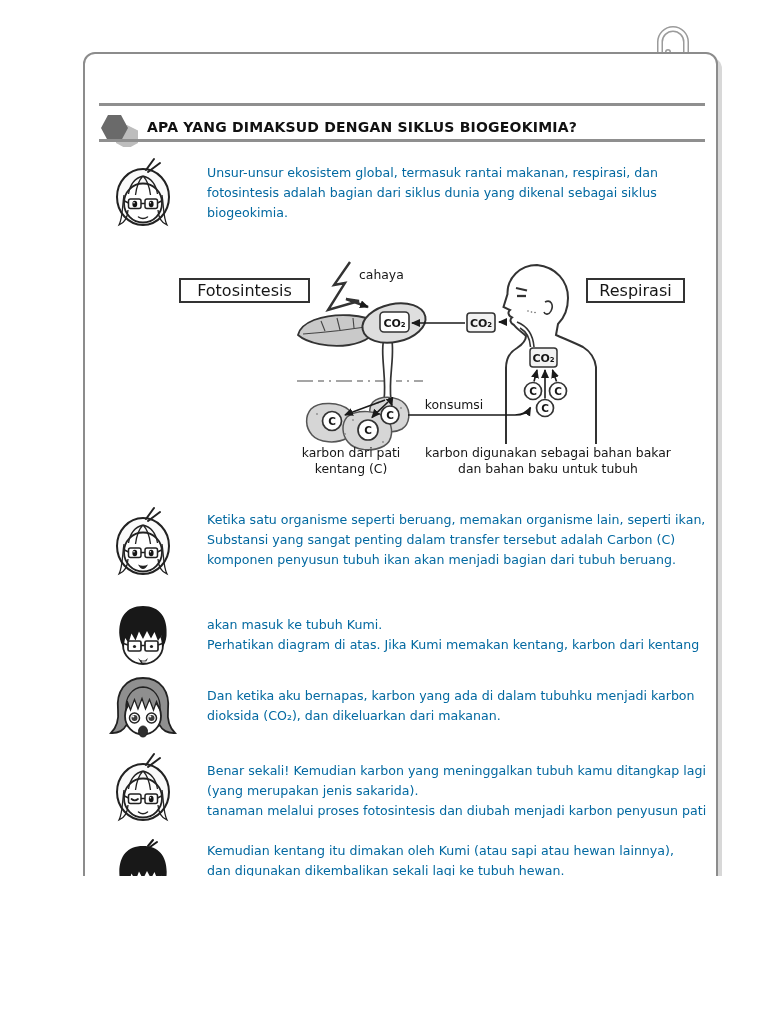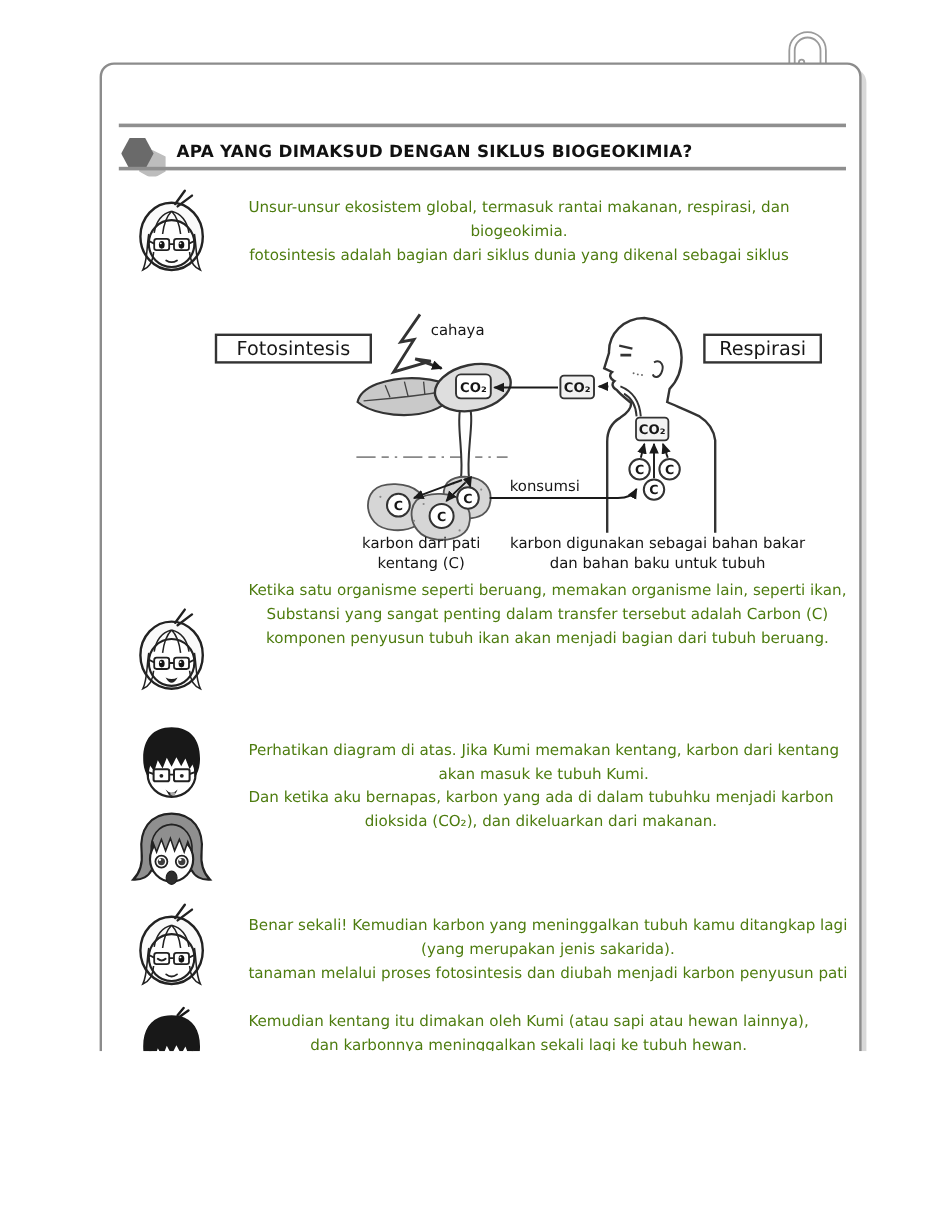--- a/index.html
+++ b/index.html
@@ -7,21 +7,21 @@
           font-family:"DejaVu Sans","Liberation Sans",sans-serif;color:#161616;}
   .sheet{position:absolute;left:83px;top:52px;width:631px;height:880px;background:#fff;
          border:2px solid #8c8c8c;border-radius:12px;box-shadow:4px 5px 0 #d8d8d8;}
   .rule{position:absolute;left:14px;width:606px;height:3px;background:#8f8f8f;}
   .rule.top{top:49px;}
   .rule.bottom{top:85px;}
   .hex-icon{position:absolute;left:16px;top:61px;}
   .page-title{position:absolute;left:62px;top:65px;font-size:14px;font-weight:bold;
               letter-spacing:.2px;white-space:nowrap;color:#111;}
   .avatar{position:absolute;left:20px;width:76px;height:80px;}
-  .dlg{position:absolute;left:122px;font-size:12.6px;line-height:20px;white-space:nowrap;color:#4d7c0f;text-align:center;}
+  .dlg{position:absolute;left:122px;font-size:12.6px;line-height:20px;white-space:nowrap;color:#0369a1;}
   .diagram{position:absolute;left:12px;top:198px;}
   .paperclip{position:absolute;left:640px;top:20px;}
   .footer{position:absolute;top:953px;right:58px;font-size:13px;font-weight:bold;
           letter-spacing:.8px;white-space:nowrap;color:#1c1c1c;}
   .footer .pgnum{margin-left:12px;}
   svg text{font-family:"DejaVu Sans","Liberation Sans",sans-serif;fill:#161616;}
   svg .boxlabel{font-size:16px;}
   svg .small{font-size:12.4px;}
   svg .tiny{font-size:11px;font-weight:bold;}
   svg .cc{font-size:10.5px;font-weight:bold;}
@@ -56,22 +56,22 @@
       <rect x="40" y="42" width="12.5" height="9.5" rx="2" fill="#fff" stroke="#222" stroke-width="1.5"></rect>
       <path d="M36 46.5 L40 46.5 M23.5 46 L19.5 44 M52.5 46 L56.5 44" stroke="#222" stroke-width="1.5"></path>
       <ellipse cx="29.8" cy="47" rx="2.4" ry="3.2" fill="#151515"></ellipse>
         <ellipse cx="46.2" cy="47" rx="2.4" ry="3.2" fill="#151515"></ellipse>
       <circle cx="29" cy="45.8" r=".8" fill="#fff"></circle>
         <circle cx="45.4" cy="45.8" r=".8" fill="#fff"></circle>
       <path d="M33.5 60 Q38 63 42.5 60" fill="none" stroke="#222" stroke-width="1.5" stroke-linecap="round"></path>
     </svg>
     <div class="dlg" style="top:109px">
       <div>Unsur-unsur ekosistem global, termasuk rantai makanan, respirasi, dan</div>
+      <div>fotosintesis adalah bagian dari siklus dunia yang dikenal sebagai siklus</div>
       <div>biogeokimia.</div>
-      <div>fotosintesis adalah bagian dari siklus dunia yang dikenal sebagai siklus</div>
     </div>
 
     <svg class="diagram" width="610" height="235" viewBox="0 0 610 235">
       <defs>
         <marker id="arw" markerUnits="userSpaceOnUse" markerWidth="10" markerHeight="9" refX="8" refY="4" orient="auto">
           <path d="M0,0 L9,4 L0,8 Z" fill="#1a1a1a"></path>
         </marker>
       </defs>
 
       <rect x="83" y="27" width="129" height="23" fill="#fff" stroke="#333" stroke-width="2"></rect>
@@ -163,55 +163,55 @@
       <path d="M19 38 C17 50,18 60,14 68 C19 66,22.5 61,23 53 M57 38 C59 50,58 60,62 68 C57 66,53.5 61,53 53" fill="none" stroke="#222" stroke-width="1.3"></path>
       <rect x="23.5" y="42" width="12.5" height="9.5" rx="2" fill="#fff" stroke="#222" stroke-width="1.5"></rect>
       <rect x="40" y="42" width="12.5" height="9.5" rx="2" fill="#fff" stroke="#222" stroke-width="1.5"></rect>
       <path d="M36 46.5 L40 46.5 M23.5 46 L19.5 44 M52.5 46 L56.5 44" stroke="#222" stroke-width="1.5"></path>
       <ellipse cx="29.8" cy="47" rx="2.4" ry="3.2" fill="#151515"></ellipse>
         <ellipse cx="46.2" cy="47" rx="2.4" ry="3.2" fill="#151515"></ellipse>
       <circle cx="29" cy="45.8" r=".8" fill="#fff"></circle>
         <circle cx="45.4" cy="45.8" r=".8" fill="#fff"></circle>
       <path d="M33 58.5 Q38 67.5 43 58.5 Q38 61 33 58.5 Z" fill="#222"></path>
     </svg>
-    <div class="dlg" style="top:428px">
+    <div class="dlg" style="top:456px">
       <div>Ketika satu organisme seperti beruang, memakan organisme lain, seperti ikan,</div>
       <div>Substansi yang sangat penting dalam transfer tersebut adalah Carbon (C)</div>
       <div>komponen penyusun tubuh ikan akan menjadi bagian dari tubuh beruang.</div>
     </div>
 
     <svg class="avatar" style="top:543px" viewBox="0 0 76 80">
       <ellipse cx="38" cy="48" rx="20" ry="19" fill="#fff" stroke="#222" stroke-width="1.8"></ellipse>
       <path d="M38 9 C21 9,13 21,14.5 39 C15 44,16.5 48,19 51 L19.5 40 L23.5 46 L26.5 36.5 L30.5 43.5 L34 34.5 L38 42 L42 34 L46 41.5 L49.5 35 L53 44 L56.5 38.5 L57 51 C59.5 48,61 44,61.5 39 C63 21,55 9,38 9 Z" fill="#181818"></path>
       <rect x="23" y="44" width="13" height="10" rx="1.5" fill="#fff" stroke="#222" stroke-width="1.7"></rect>
       <rect x="40" y="44" width="13" height="10" rx="1.5" fill="#fff" stroke="#222" stroke-width="1.7"></rect>
       <path d="M36 48.5 L40 48.5 M23 48 L18.5 46.5 M53 48 L57.5 46.5" stroke="#222" stroke-width="1.6"></path>
       <circle cx="29.5" cy="49.5" r="1.6" fill="#222"></circle>
         <circle cx="46.5" cy="49.5" r="1.6" fill="#222"></circle>
       <path d="M33 61 Q38 66.5 43 61 Q40.5 67.5 36 66 Z" fill="#222"></path>
       <ellipse cx="39" cy="64.5" rx="2.2" ry="1.5" fill="#a8a8a8"></ellipse>
     </svg>
     <div class="dlg" style="top:561px">
+      <div>akan masuk ke tubuh Kumi.</div>
       <div>Perhatikan diagram di atas. Jika Kumi memakan kentang, karbon dari kentang</div>
-      <div>akan masuk ke tubuh Kumi.</div>
     </div>
 
     <svg class="avatar" style="top:616px" viewBox="0 0 76 80">
       <path d="M38 8 C20 8,11 22,13 40 C14 50,11 58,6 63 C13.5 63.5,19 60,21 55.5 L55 55.5 C57 60,62.5 63.5,70 63 C65 58,62 50,63 40 C65 22,56 8,38 8 Z" fill="#8f8f8f" stroke="#222" stroke-width="1.8"></path>
       <ellipse cx="38" cy="46" rx="18" ry="18.5" fill="#fff" stroke="#222" stroke-width="1.8"></ellipse>
       <path d="M21 40 C20 27,27 17.5,38 17 C49 17.5,56 27,55 40 L51.5 31.5 L48.5 40 L44.5 29.5 L40.5 39 L37 28.5 L33 39 L29.5 29.5 L25.5 40 L22.5 32 Z" fill="#8f8f8f" stroke="#222" stroke-width="1.3"></path>
       <circle cx="29.5" cy="48" r="5" fill="#fff" stroke="#222" stroke-width="1.5"></circle>
       <circle cx="29.5" cy="48" r="3" fill="#3d3d3d"></circle>
         <circle cx="28.2" cy="46.5" r="1.1" fill="#fff"></circle>
       <circle cx="46.5" cy="48" r="5" fill="#fff" stroke="#222" stroke-width="1.5"></circle>
       <circle cx="46.5" cy="48" r="3" fill="#3d3d3d"></circle>
         <circle cx="45.2" cy="46.5" r="1.1" fill="#fff"></circle>
       <ellipse cx="38" cy="61.5" rx="4.5" ry="5.5" fill="#2e2e2e" stroke="#222"></ellipse>
     </svg>
-    <div class="dlg" style="top:600px">
+    <div class="dlg" style="top:632px">
       <div>Dan ketika aku bernapas, karbon yang ada di dalam tubuhku menjadi karbon</div>
       <div>dioksida (CO₂), dan dikeluarkan dari makanan.</div>
     </div>
 
     <svg class="avatar" style="top:698px" viewBox="0 0 76 80">
       <ellipse cx="38" cy="40" rx="26" ry="28" fill="#fafafa" stroke="#222" stroke-width="2"></ellipse>
       <path d="M41 13 L49 2 M43 15 L55 6" stroke="#222" stroke-width="2" fill="none" stroke-linecap="round"></path>
       <ellipse cx="38" cy="46" rx="19" ry="19.5" fill="#fff" stroke="#222" stroke-width="1.8"></ellipse>
       <path d="M38 19 C30 21,25 28,23.5 37 M38 19 C34 23,31.5 30,30.5 38 M38 19 C42 23,44.5 30,45.5 38 M38 19 C46 21,51 28,52.5 37" fill="none" stroke="#222" stroke-width="1.3"></path>
       <path d="M19 38 C17 50,18 60,14 68 C19 66,22.5 61,23 53 M57 38 C59 50,58 60,62 68 C57 66,53.5 61,53 53" fill="none" stroke="#222" stroke-width="1.3"></path>
@@ -235,21 +235,21 @@
       <path d="M43 9 L48 3 M45 10 L52 5" stroke="#181818" stroke-width="2" stroke-linecap="round"></path>
       <rect x="23" y="44" width="13" height="10" rx="1.5" fill="#fff" stroke="#222" stroke-width="1.7"></rect>
       <rect x="40" y="44" width="13" height="10" rx="1.5" fill="#fff" stroke="#222" stroke-width="1.7"></rect>
       <path d="M36 48.5 L40 48.5 M23 48 L18.5 46.5 M53 48 L57.5 46.5" stroke="#222" stroke-width="1.6"></path>
       <circle cx="29.5" cy="49.5" r="1.6" fill="#222"></circle>
         <circle cx="46.5" cy="49.5" r="1.6" fill="#222"></circle>
       <path d="M33.5 61.5 Q38 65.5 42.5 61.5" fill="none" stroke="#222" stroke-width="1.6" stroke-linecap="round"></path>
     </svg>
     <div class="dlg" style="top:787px">
       <div>Kemudian kentang itu dimakan oleh Kumi (atau sapi atau hewan lainnya),</div>
-      <div>dan karbonnya meninggalkan sekali lagi ke tubuh hewan.</div>
+      <div>dan digunakan dikembalikan sekali lagi ke tubuh hewan.</div>
     </div>
 
   </div>
 
   <div class="footer">
     <span>PHOTOSYNTHESIS AND RESPIRATION</span><span class="pgnum">43</span>
   </div>
 
 </div>
 

